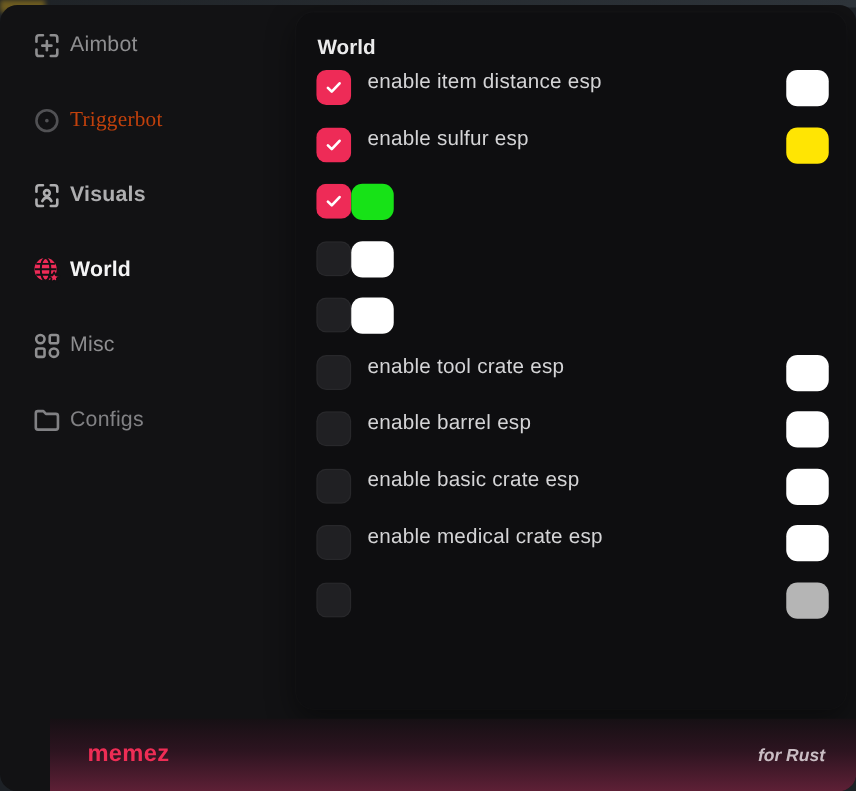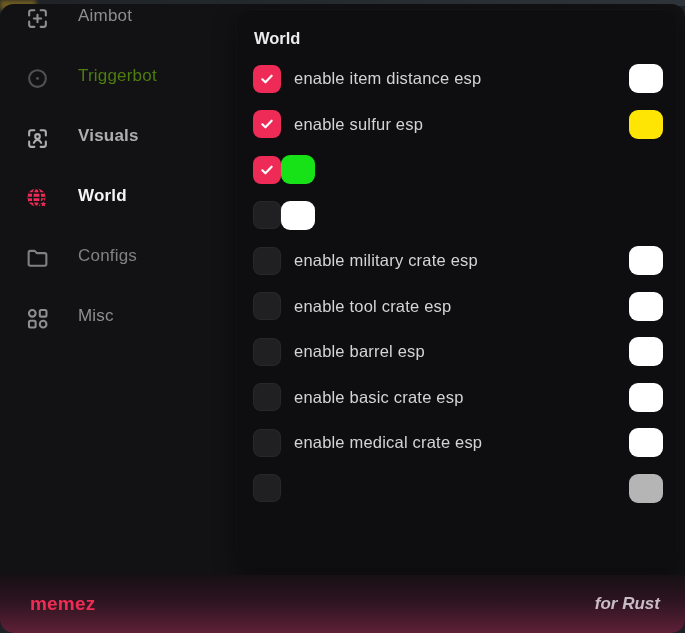--- a/index.html
+++ b/index.html
@@ -19,61 +19,62 @@
   }
   .window {
     position:absolute; left:0; top:4px; right:0; bottom:0;
     background:#121214; border-radius:14px; overflow:hidden;
     display:flex; flex-direction:column;
   }
   .main { flex:1; position:relative; }
   
   .sidebar { position:absolute; left:0; top:0; width:237px; bottom:0; padding-top:2px; }
   .side-item {
-    height:60px; display:flex; gap:28px;
+    height:60px; display:flex; align-items:center; gap:6px;
     padding-left:25px; cursor:pointer;
   }
   .side-item .icon { width:25px; height:25px; display:flex; align-items:center; justify-content:center; }
   .side-item .icon svg { width:25px; height:25px; display:block; }
   .side-item .lbl { font-size:17px; letter-spacing:.2px; font-weight:500; }
   
   .panel {
     position:absolute; left:237px; top:6px; width:440px; height:557px;
     background:#0e0e10; border-radius:14px; overflow:hidden;
     box-shadow:0 0 0 1px rgba(255,255,255,0.015), 0 8px 24px rgba(0,0,0,.45);
     padding-top:10px;
   }
   .panel-title {
     margin-left:17px; font-size:16.5px; font-weight:600; color:#ebebec;
     height:36px; display:flex; align-items:center;
   }
   .rows { }
-  .esp-row { height:45.5px; display:flex; align-items:center; }
+  .esp-row { height:45.5px; display:flex; }
   .checkbox {
     width:28px; height:28px; margin-left:16px; border-radius:8px;
     background:#202023; border:1px solid rgba(255,255,255,0.04);
     display:flex; align-items:center; justify-content:center; cursor:pointer; flex:none;
   }
   .checkbox.checked { background:var(--accent,#ee2b57); border-color:transparent; }
   .checkbox svg { width:16px; height:16px; display:none; }
   .checkbox.checked svg { display:block; }
   .esp-label { margin-left:13px; font-size:16.5px; color:#d4d4d6; letter-spacing:.2px; flex:1; }
   .swatch {
     width:34px; height:29px; border-radius:9px; margin-right:14px;
     cursor:pointer; flex:none; border:none;
   }
   
   .footer {
     height:58px; flex:none; position:relative;
     background:linear-gradient(180deg,#161014 0%, #2d1420 45%, #5e2036 100%);
     display:flex; align-items:center; justify-content:space-between;
     padding:0 25px 0 30px;
+    margin-left:40px;
   }
   .brand { color:#ee2d55; font-size:19px; font-weight:700; letter-spacing:.2px; }
-  .brand-suffix { color:#c9bdc3; font-size:17px; font-weight:700; font-style:italic; }
+  .brand-suffix { color:#c9bdc3; font-size:14px; font-weight:700; font-style:italic; }
 </style>
 </head>
 <body>
 
 <div class="backdrop-top-strip"></div>
 <div class="backdrop-corner-glow"></div>
 
 <div class="window">
   <div class="main">
     <nav class="sidebar" id="sidebar">
@@ -90,21 +91,21 @@
           </span>
           <span class="lbl" style="color: rgb(142, 142, 144);">Aimbot</span>
         </div>
         <div class="side-item">
           <span class="icon" style="color: rgb(81, 81, 84);">
             <svg viewBox="0 0 24 24" fill="none" stroke="currentColor" stroke-width="2">
               <circle cx="12" cy="12" r="8"></circle>
               <circle cx="12" cy="12" r="1.4" fill="currentColor" stroke="none"></circle>
             </svg>
           </span>
-          <span class="lbl" style="color: #4d7c0f;">Triggerbot</span>
+          <span class="lbl" style="color: #c2410c; font-family: Liberation Serif, serif;">Triggerbot</span>
         </div>
         <div class="side-item">
           <span class="icon" style="color: rgb(174, 174, 176);">
             <svg viewBox="0 0 24 24" fill="none" stroke="currentColor" stroke-width="2" stroke-linecap="round" stroke-linejoin="round">
               <path d="M4 9V6a2 2 0 0 1 2-2h3"></path>
               <path d="M15 4h3a2 2 0 0 1 2 2v3"></path>
               <path d="M20 15v3a2 2 0 0 1-2 2h-3"></path>
               <path d="M9 20H6a2 2 0 0 1-2-2v-3"></path>
               <circle cx="12" cy="10" r="2.2"></circle>
               <path d="M8.5 16.2c.9-1.9 2.1-2.7 3.5-2.7s2.6.8 3.5 2.7"></path>
@@ -121,38 +122,38 @@
                 <path d="M2.6 11h16.8"></path>
                 <path d="M3.8 6.8h14.4"></path>
                 <path d="M3.8 15.2h14.4"></path>
               </g>
               <path d="M17.6 13.2l1.25 2.5 2.75.4-2 1.95.47 2.75-2.47-1.3-2.47 1.3.47-2.75-2-1.95 2.75-.4z" fill="currentColor" stroke="#121214" stroke-width="1.3" stroke-linejoin="round"></path>
             </svg>
           </span>
           <span class="lbl" style="color: rgb(244, 244, 245); font-weight: 600;">World</span>
         </div>
         <div class="side-item">
-          <span class="icon" style="color: rgb(129, 129, 132);">
-            <svg viewBox="0 0 24 24" fill="none" stroke="currentColor" stroke-width="2" stroke-linejoin="round">
-              <path d="M3.5 6.3c0-.9.7-1.6 1.6-1.6h4.2l2 2.1h7.6c.9 0 1.6.7 1.6 1.6v8.9c0 .9-.7 1.6-1.6 1.6H5.1c-.9 0-1.6-.7-1.6-1.6z"></path>
-            </svg>
-          </span>
-          <span class="lbl" style="color: rgb(129, 129, 132);">Configs</span>
-        </div>
-        <div class="side-item">
           <span class="icon" style="color: rgb(142, 142, 144);">
             <svg viewBox="0 0 24 24" fill="none" stroke="currentColor" stroke-width="2">
               <circle cx="7" cy="7" r="3.2"></circle>
               <rect x="14.2" y="3.8" width="6.4" height="6.4" rx="1.4"></rect>
               <rect x="3.8" y="14.2" width="6.4" height="6.4" rx="1.4"></rect>
               <circle cx="17.4" cy="17.4" r="3.2"></circle>
             </svg>
           </span>
           <span class="lbl" style="color: rgb(142, 142, 144);">Misc</span>
         </div>
+        <div class="side-item">
+          <span class="icon" style="color: rgb(129, 129, 132);">
+            <svg viewBox="0 0 24 24" fill="none" stroke="currentColor" stroke-width="2" stroke-linejoin="round">
+              <path d="M3.5 6.3c0-.9.7-1.6 1.6-1.6h4.2l2 2.1h7.6c.9 0 1.6.7 1.6 1.6v8.9c0 .9-.7 1.6-1.6 1.6H5.1c-.9 0-1.6-.7-1.6-1.6z"></path>
+            </svg>
+          </span>
+          <span class="lbl" style="color: rgb(129, 129, 132);">Configs</span>
+        </div>
       </nav>
     <section class="panel">
       <div class="panel-title">World</div>
       <div class="rows" id="rows">
           <div class="esp-row">
             <button class="checkbox checked">
               <span style="display: flex;">
                 <svg viewBox="0 0 24 24" fill="none" stroke="#ffffff" stroke-width="3.2" stroke-linecap="round" stroke-linejoin="round">
                   <path d="M5 12.5l4.6 4.5L19 7"></path>
                 </svg>
@@ -185,21 +186,20 @@
           <div class="esp-row">
             <button class="checkbox">
               <span style="display: flex;"></span>
             </button>
             <button class="swatch" style="background: rgb(255, 255, 255);"></button>
           </div>
           <div class="esp-row">
             <button class="checkbox">
               <span style="display: flex;"></span>
             </button>
-            <span class="esp-label">enable military crate esp</span>
             <button class="swatch" style="background: rgb(255, 255, 255);"></button>
           </div>
           <div class="esp-row">
             <button class="checkbox">
               <span style="display: flex;"></span>
             </button>
             <span class="esp-label">enable tool crate esp</span>
             <button class="swatch" style="background: rgb(255, 255, 255);"></button>
           </div>
           <div class="esp-row">

